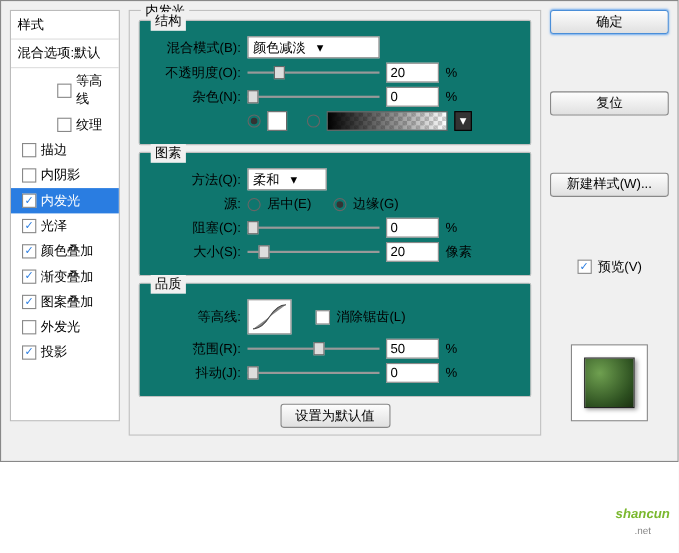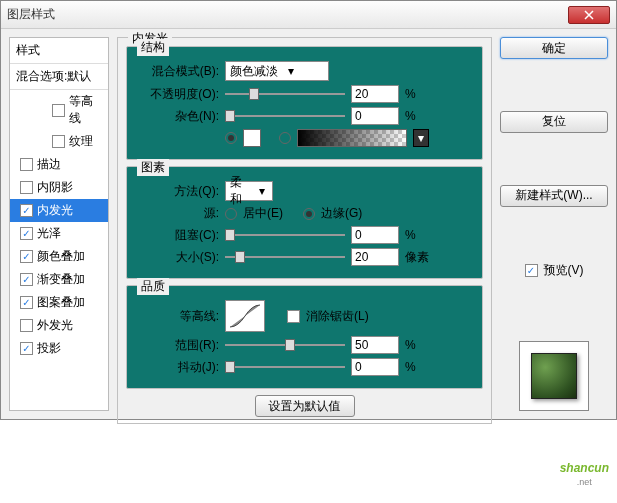--- a/index.html
+++ b/index.html
@@ -48,28 +48,20 @@
 .watermark { position: absolute; right: 8px; bottom: 16px; font-size: 20px; font-weight: bold; font-style: italic; }
 .watermark .g { color: #7ab82e; }
 .watermark .sub { font-size: 9px; color: #888; display: block; text-align: center; font-weight: normal; font-style: normal; }
 .outer-group { border: 1px solid #c0c0c0; padding: 8px 8px 6px; position: relative; }
 .outer-title { position: absolute; top: -8px; left: 10px; background: #f0f0f0; padding: 0 4px; }
 </style>
 </head>
 <body>
 
 <div class="window">
-  <div class="titlebar">
-    <span class="titlebar-title">图层样式</span>
-    <div class="close-btn">
-      <svg viewBox="0 0 10 10">
-          <path d="M1 1 L9 9 M9 1 L1 9" stroke="#fff" stroke-width="1.5"></path>
-        </svg>
-    </div>
-  </div>
   <div class="body">
     <div class="sidebar">
       <div class="sidebar-header">样式</div>
       <div class="sidebar-header">混合选项:默认</div>
       <div id="sidebar-items">
           <div class="sidebar-item sub">
             <span class="cb"></span>
             <span>等高线</span>
           </div>
           <div class="sidebar-item sub">
@@ -117,21 +109,21 @@
 
     <div class="main">
       <div class="center">
         <div class="outer-group">
           <span class="outer-title">内发光</span>
 
           <div class="group">
             <span class="group-title">结构</span>
             <div class="row">
               <span class="row-label">混合模式(B):</span>
-              <div class="select" style="width:104px">
+              <div class="select" style="width:120px">
                 <span>颜色减淡</span>
                 <span class="select-arrow">▾</span>
               </div>
             </div>
             <div class="row">
               <span class="row-label">不透明度(O):</span>
               <div class="slider">
                   <div class="slider-track"></div>
                   <div class="slider-thumb" style="left:20%"></div>
                 </div>
@@ -155,21 +147,21 @@
               <span class="radio"></span>
               <span class="gradient-bar"></span>
               <span class="gradient-arrow">▾</span>
             </div>
           </div>
 
           <div class="group">
             <span class="group-title">图素</span>
             <div class="row">
               <span class="row-label">方法(Q):</span>
-              <div class="select" style="width:48px">
+              <div class="select" style="width:72px">
                 <span>柔和</span>
                 <span class="select-arrow">▾</span>
               </div>
             </div>
             <div class="row">
               <span class="row-label">源:</span>
               <span class="radio"></span>
               <span>居中(E)</span>
               <span style="width:8px"></span>
               <span class="radio checked"></span>

